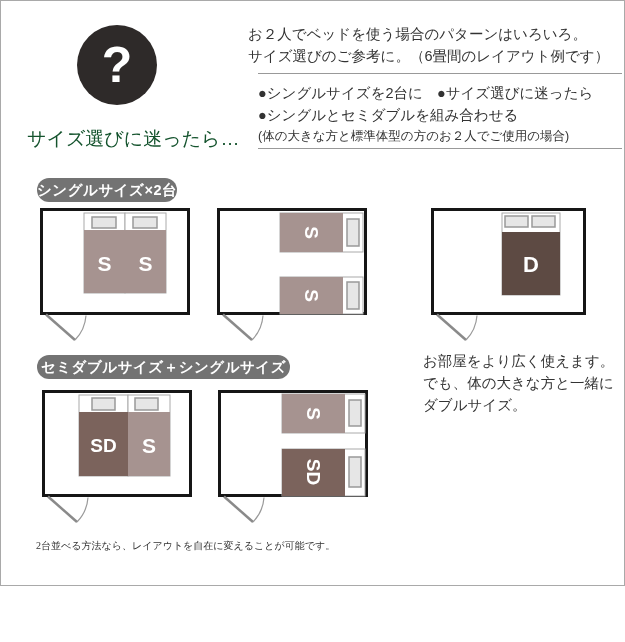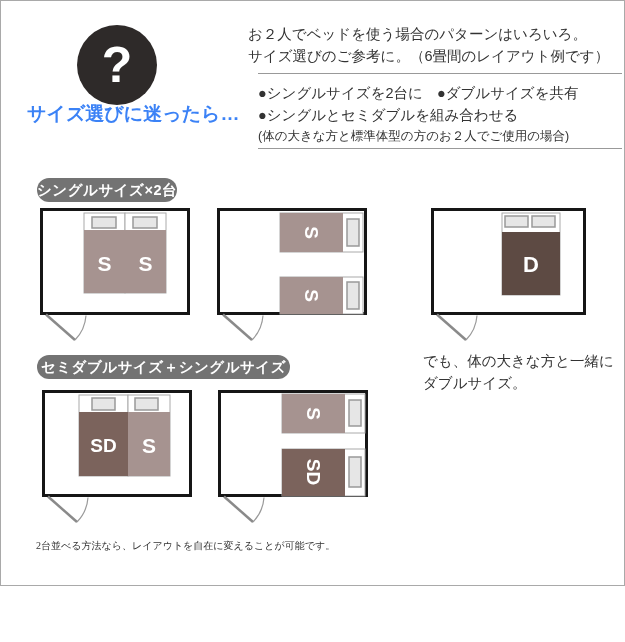--- a/index.html
+++ b/index.html
@@ -26,24 +26,24 @@
     width: 80px; height: 80px;
     border-radius: 50%;
     background: #2e2a29;
     color: #ffffff;
     display: flex; align-items: center; justify-content: center;
     font-size: 50px; font-weight: bold;
     line-height: 1;
   }
   .intro-title {
     position: absolute;
-    left: 27px; top: 101px;
+    left: 27px; top: 126px;
     width: 210px;
-    font-size: 19px; font-weight: bold;
-    color: #3b82f6;
+    font-size: 19px; font-weight: normal;
+    color: #14532d;
     white-space: nowrap;
   }
   
   .lead {
     position: absolute;
     left: 248px; top: 23px;
     width: 364px;
     font-size: 14.5px;
     line-height: 22px;
     color: #333333;
@@ -123,21 +123,21 @@
   <div class="intro-title">サイズ選びに迷ったら…</div>
 
   <div class="lead">
     <div>お２人でベッドを使う場合のパターンはいろいろ。</div>
     <div>サイズ選びのご参考に。（6畳間のレイアウト例です）</div>
   </div>
   <div class="rule rule-top"></div>
   <div class="bullets">
     <div class="bullet-row">
       <span>●シングルサイズを2台に</span>
-      <span>●ダブルサイズを共有</span>
+      <span>●サイズ選びに迷ったら</span>
     </div>
     <div>●シングルとセミダブルを組み合わせる</div>
     <div class="bullet-note">(体の大きな方と標準体型の方のお２人でご使用の場合)</div>
   </div>
   <div class="rule rule-bottom"></div>
 
   <div class="badge badge-single-x2">シングルサイズ×2台</div>
   <div class="badge badge-semi-single">セミダブルサイズ＋シングルサイズ</div>
 
   <svg class="room room-1" width="156" height="140">
@@ -201,18 +201,19 @@
     <rect x="131" y="67" width="12" height="30" fill="#e6e6e6" stroke="#999999" stroke-width="1.5"></rect>
     <rect x="64" y="4" width="63" height="39" fill="#a69390"></rect>
     <rect x="64" y="59" width="63" height="47" fill="#7b635c"></rect>
     <text class="bed-letter" x="95" y="23.5" font-size="19" text-anchor="middle" dominant-baseline="central" transform="rotate(90 95 23.5)">S</text>
     <text class="bed-letter" x="95" y="82" font-size="19" text-anchor="middle" dominant-baseline="central" transform="rotate(90 95 82)">SD</text>
     <path d="M6,106.5 L35,132" stroke="#8a8a8a" stroke-width="2.5" fill="none"></path>
     <path d="M35,132 A39,39 0 0 0 46,107.5" stroke="#9a9a9a" stroke-width="1.2" fill="none"></path>
   </svg>
 
   <div class="double-note">
+    <div>お部屋をより広く使えます。</div>
     <div>でも、体の大きな方と一緒に</div>
     <div>ダブルサイズ。</div>
   </div>
 
   <div class="footer-caption">2台並べる方法なら、レイアウトを自在に変えることが可能です。</div>
 </div>
 
 </body></html>

